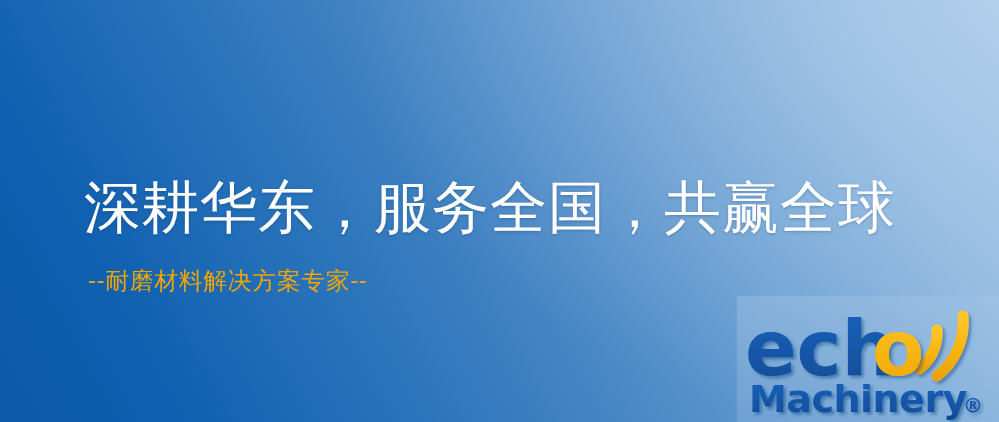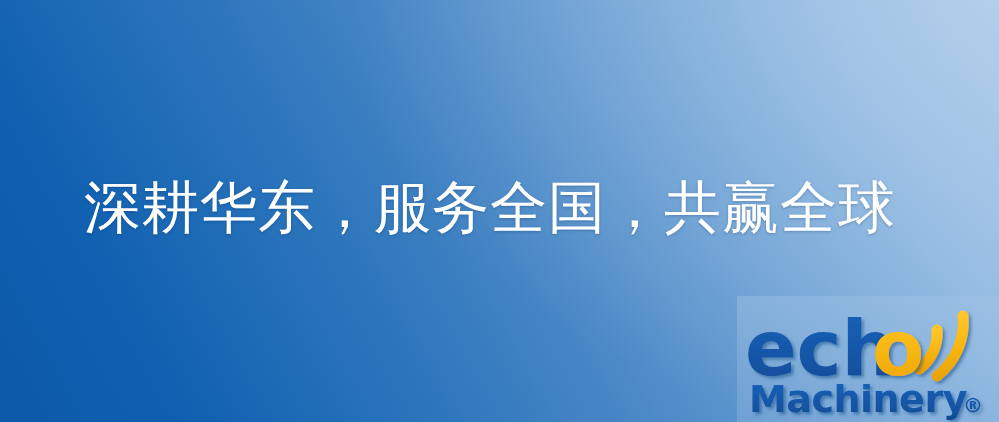--- a/index.html
+++ b/index.html
@@ -97,20 +97,21 @@
     white-space: nowrap;
   }
 </style>
 </head>
 <body>
 
 <div id="banner">
 
   <div class="headline">深耕华东，服务全国，共赢全球</div>
 
+  <div class="subtitle">--耐磨材料解决方案专家--</div>
 
   <div class="logo-block">
     <span class="sr-text">echo Machinery®</span>
 
     <svg class="logo-svg" viewBox="0 0 262 126" xmlns="http://www.w3.org/2000/svg">
       <defs>
         <linearGradient id="blueGrad" x1="0" y1="0" x2="0" y2="1">
           <stop offset="0%" stop-color="#1a63ba"></stop>
           <stop offset="55%" stop-color="#1456a8"></stop>
           <stop offset="100%" stop-color="#104a93"></stop>

